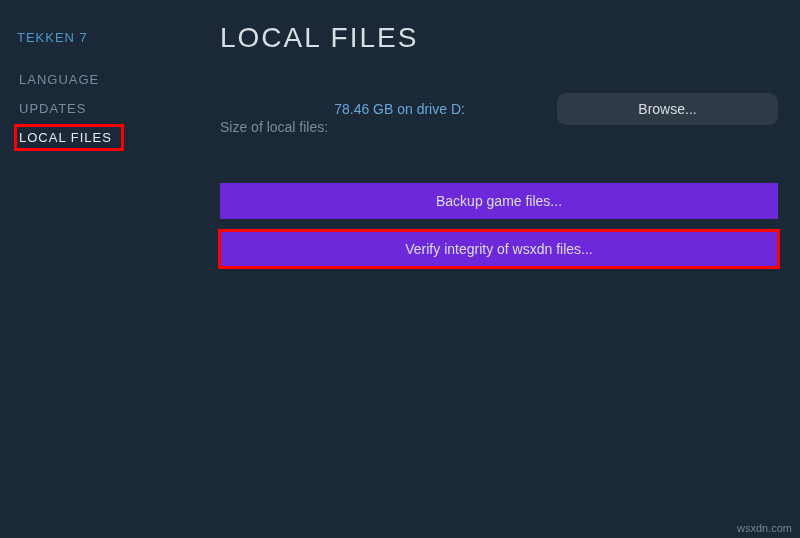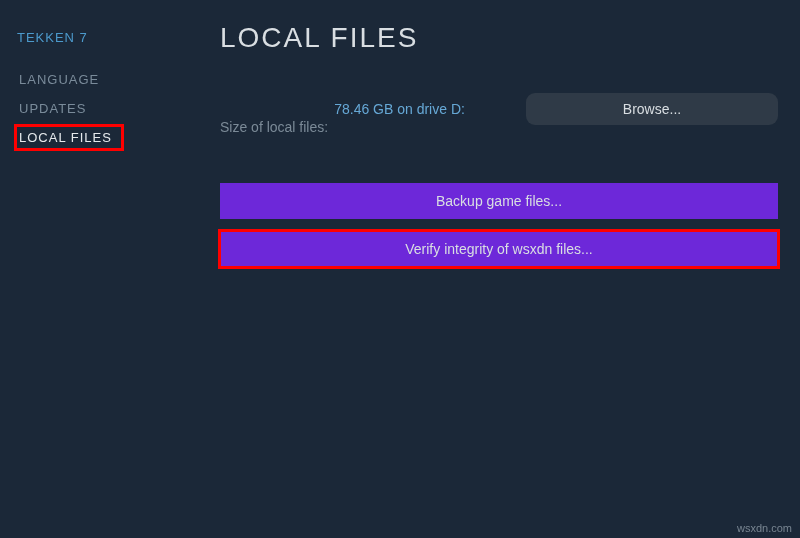--- a/index.html
+++ b/index.html
@@ -47,21 +47,21 @@
   }
   .size-row {
     display: flex;
     align-items: center;
     margin-bottom: 48px;
   }
   .size-label { color: #7b8a97; font-size: 14px; margin-top: 37px; }
   .size-value { color: #66a8d6; margin-left: 6px; font-size: 14px; }
   .browse-btn {
     margin-left: auto;
-    width: 252px;
+    width: 221px;
     background: #2f3a47;
     color: #d9dee2;
     text-align: center;
     padding: 8px 0;
     font-size: 14px;
     cursor: pointer;
     border-radius: 9px;
   }
   .action-btn {
     background: #6d28d9;

